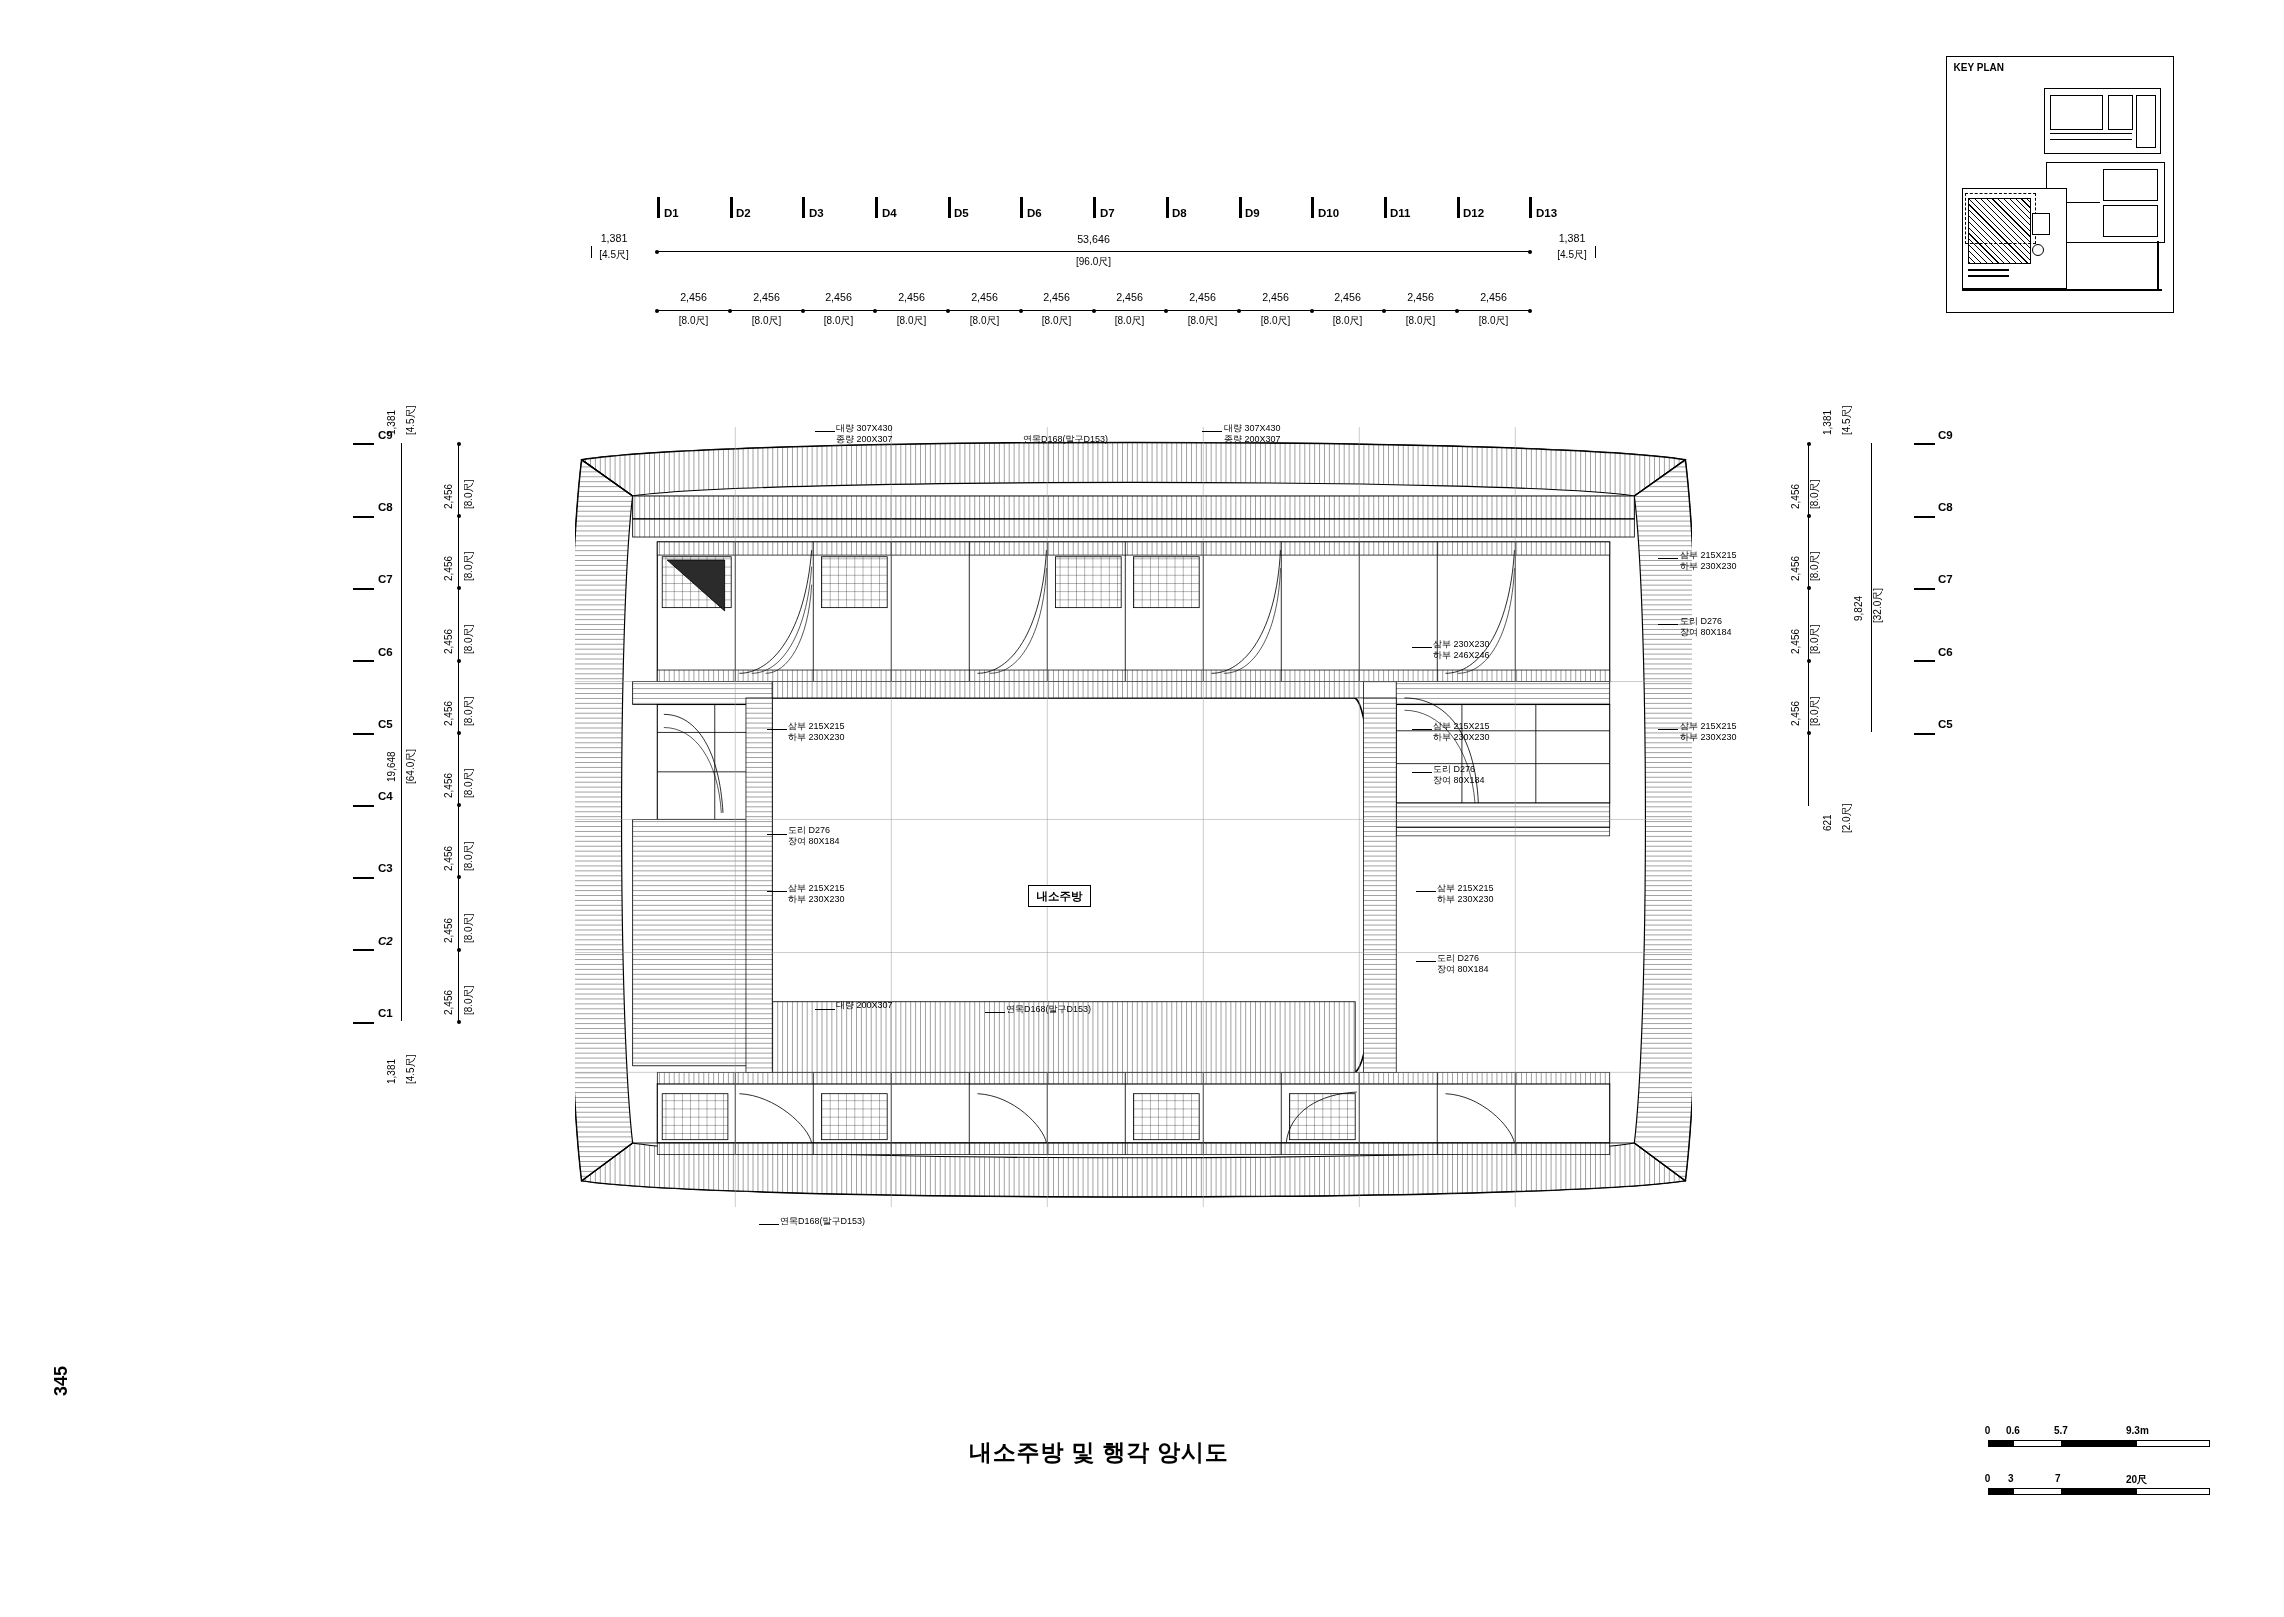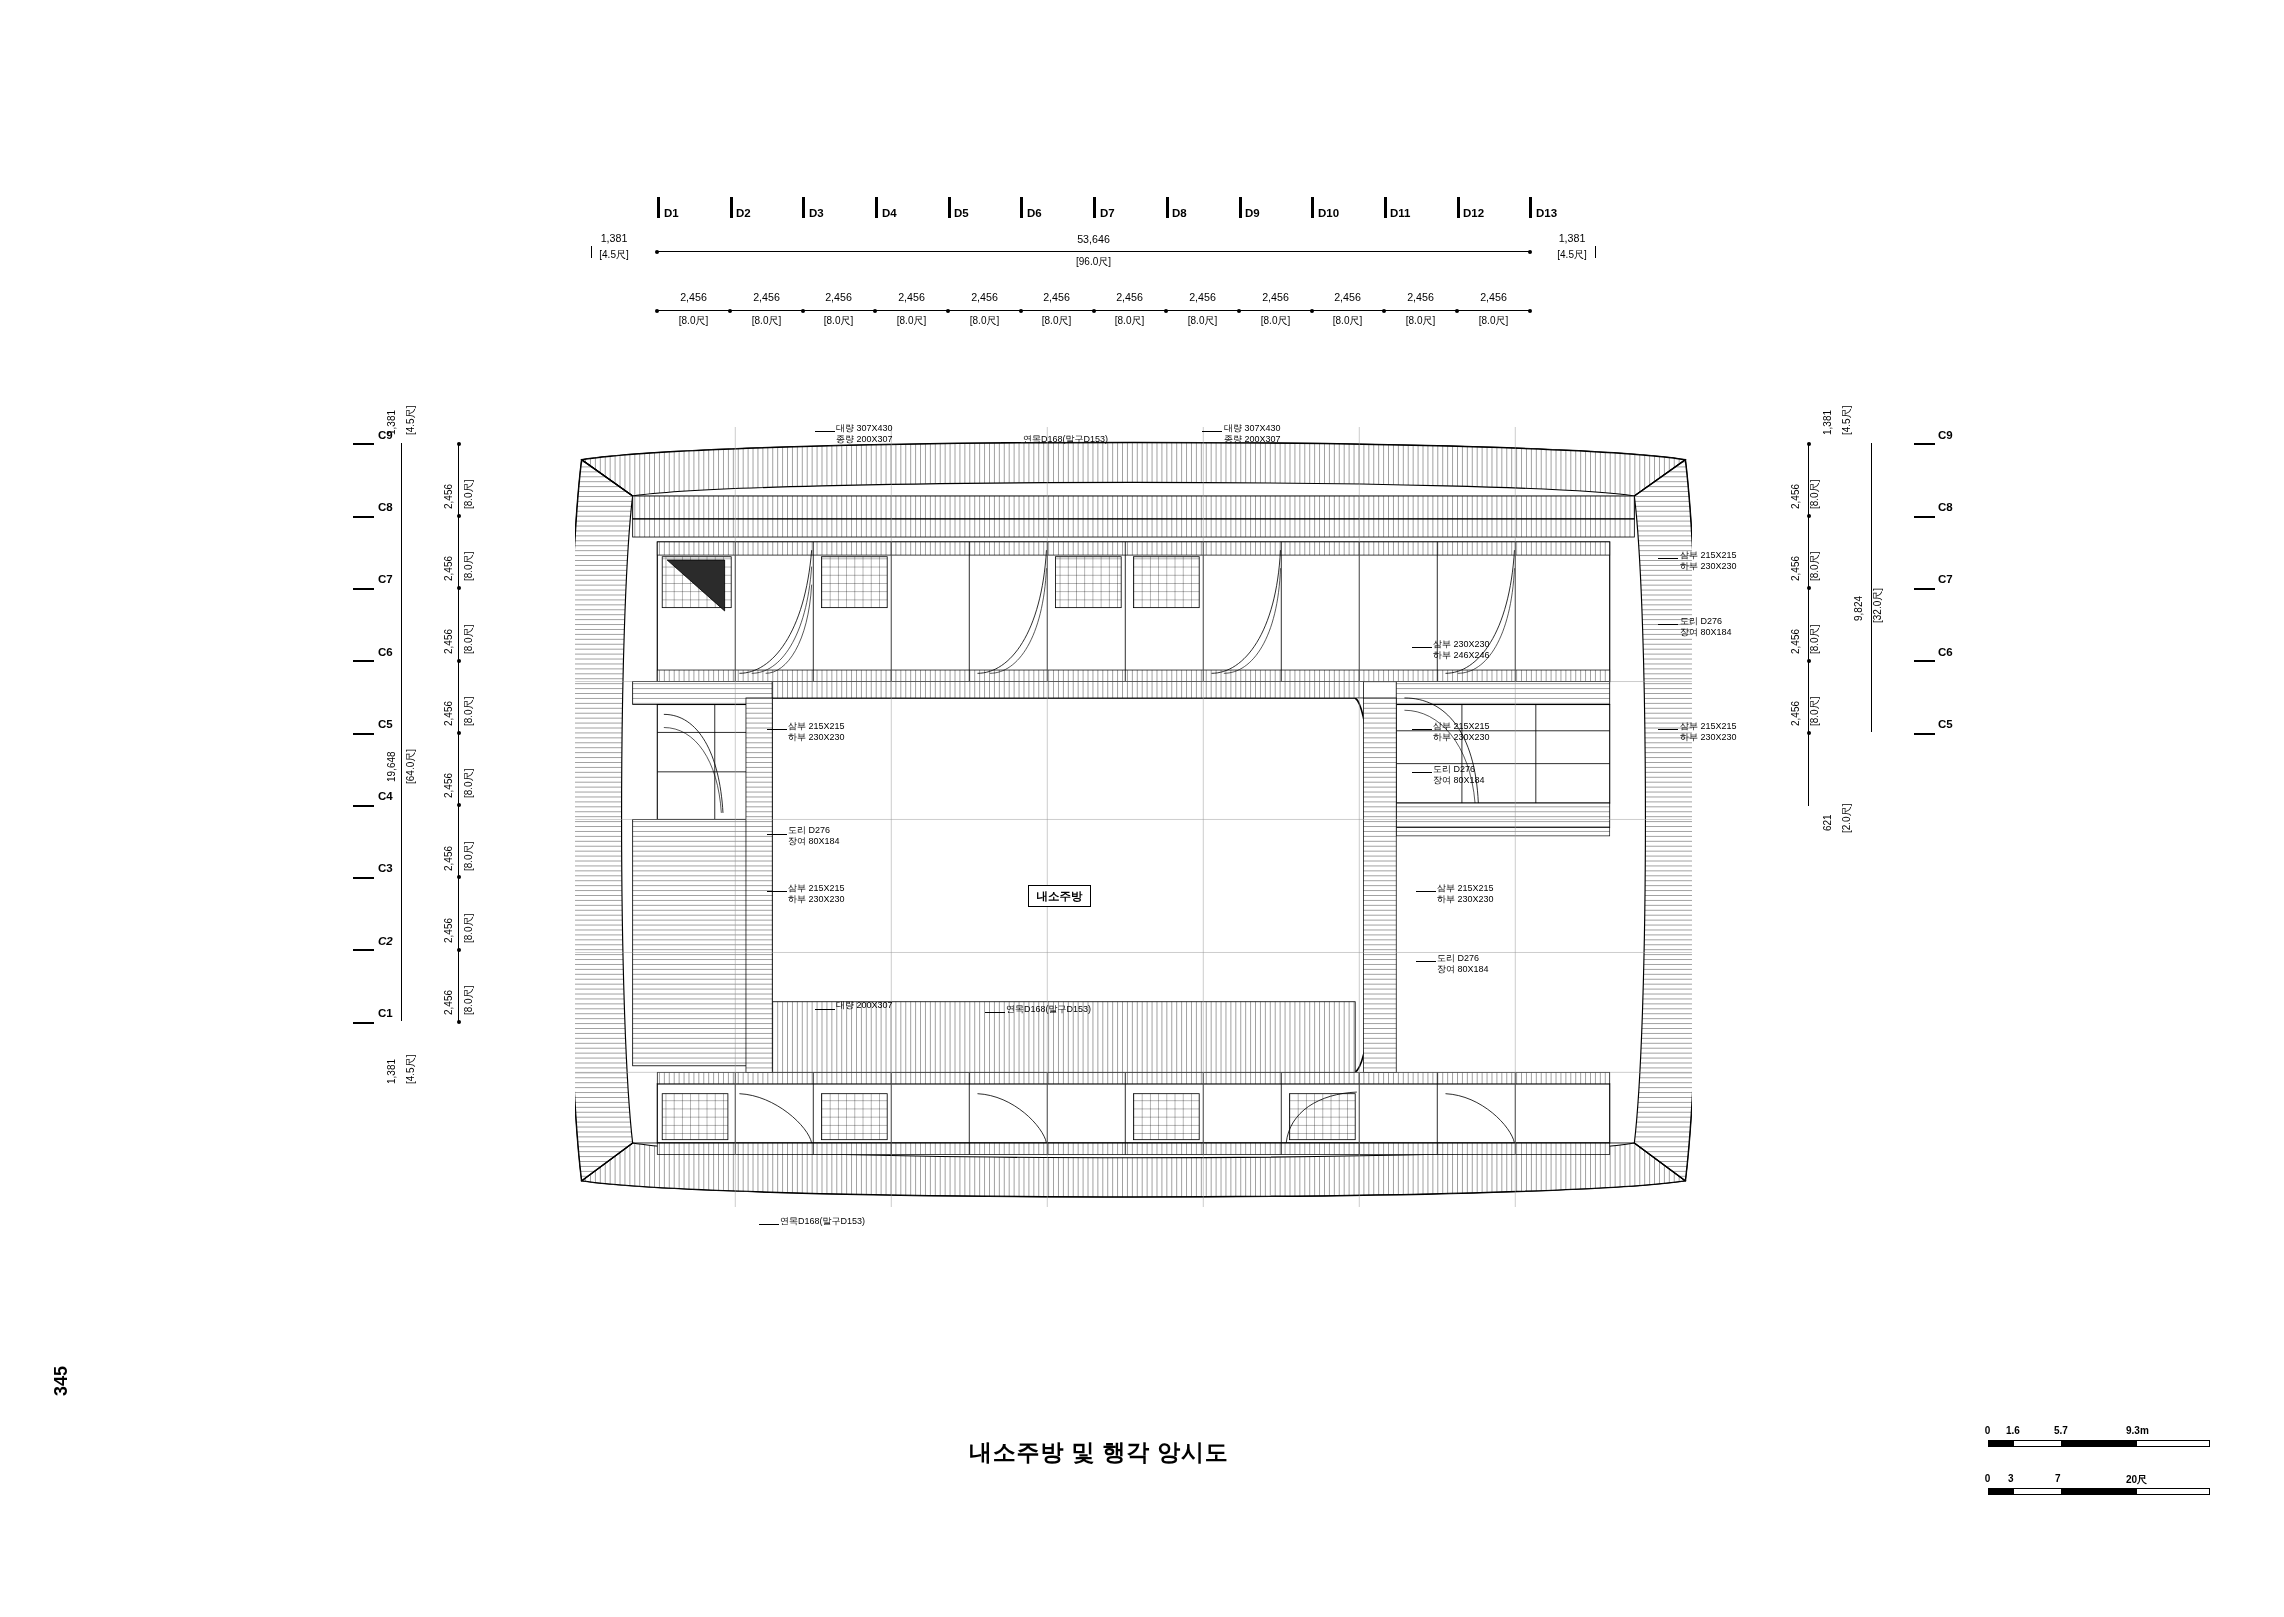--- a/index.html
+++ b/index.html
@@ -168,20 +168,45 @@
     position: absolute;
     font-size: 10px;
     font-weight: bold;
   }
 </style>
 </head>
 <body>
 
 <div class="sheet">
 
+  <div id="key-plan">
+    <div class="kp-title">KEY PLAN</div>
+
+    <div class="kp-box" style="left:97px; top:31px; width:115px; height:64px;"></div>
+    <div class="kp-box thin" style="left:103px; top:38px; width:51px; height:33px;"></div>
+    <div class="kp-box thin" style="left:161px; top:38px; width:23px; height:33px;"></div>
+    <div class="kp-box thin" style="left:189px; top:38px; width:18px; height:51px;"></div>
+    <div class="kp-line" style="left:103px; top:76px; width:82px; height:0.8px;"></div>
+    <div class="kp-line" style="left:103px; top:82px; width:82px; height:0.8px;"></div>
+
+    <div class="kp-box" style="left:99px; top:105px; width:117px; height:79px;"></div>
+    <div class="kp-box thin" style="left:156px; top:112px; width:53px; height:30px;"></div>
+    <div class="kp-box thin" style="left:156px; top:148px; width:53px; height:30px;"></div>
+    <div class="kp-line" style="left:105px; top:145px; width:48px; height:0.8px;"></div>
+
+    <div class="kp-box" style="left:15px; top:131px; width:103px; height:99px;"></div>
+    <div class="kp-hatch" style="left:21.4px; top:141px; width:61px; height:64px;"></div>
+    <div class="kp-dash" style="left:18px; top:136px; width:69px; height:49px;"></div>
+    <div class="kp-box thin" style="left:85px; top:156px; width:16.4px; height:20px;"></div>
+    <div class="kp-line" style="left:21.4px; top:212px; width:41px; height:1.6px;"></div>
+    <div class="kp-line" style="left:21.4px; top:218px; width:41px; height:1.6px;"></div>
+    <div class="kp-box thin" style="left:85px; top:187px; width:10px; height:10px; border-radius:50%;"></div>
+    <div class="kp-line" style="left:15px; top:232px; width:200px; height:1.6px;"></div>
+    <div class="kp-line" style="left:210px; top:184px; width:1.6px; height:49px;"></div>
+  </div>
 
   <div id="top-grid">
 
   <div class="gridmark" style="left:657px; top:197px;"></div>
       <div class="gridlabel" style="left:664px; top:207px;">D1</div>
       <div class="gridmark" style="left:730px; top:197px;"></div>
       <div class="gridlabel" style="left:736px; top:207px;">D2</div>
       <div class="gridmark" style="left:802px; top:197px;"></div>
       <div class="gridlabel" style="left:809px; top:207px;">D3</div>
       <div class="gridmark" style="left:875px; top:197px;"></div>
@@ -565,21 +590,21 @@
   <div id="page-number">345</div>
 
   <div id="scale-bar">
 
     <div class="sb-row" style="top:21.4px;">
       <div class="sb-bar fill" style="left:0px; top:10px; width:25px;"></div>
       <div class="sb-bar" style="left:25px; top:10px; width:49px;"></div>
       <div class="sb-bar fill" style="left:74px; top:10px; width:74px;"></div>
       <div class="sb-bar" style="left:148px; top:10px; width:74px;"></div>
       <div class="sb-num" style="left:-3.3px; top:-5px;">0</div>
-      <div class="sb-num" style="left:18px; top:-5px;">1.6</div>
+      <div class="sb-num" style="left:18px; top:-5px;">0.6</div>
       <div class="sb-num" style="left:66px; top:-5px;" data="">5.7</div>
       <div class="sb-num" style="left:138px; top:-5px;">9.3m</div>
     </div>
 
     <div class="sb-row" style="top:69px;">
       <div class="sb-bar fill" style="left:0px; top:10px; width:25px;"></div>
       <div class="sb-bar" style="left:25px; top:10px; width:49px;"></div>
       <div class="sb-bar fill" style="left:74px; top:10px; width:74px;"></div>
       <div class="sb-bar" style="left:148px; top:10px; width:74px;"></div>
       <div class="sb-num" style="left:-3.3px; top:-5px;">0</div>

